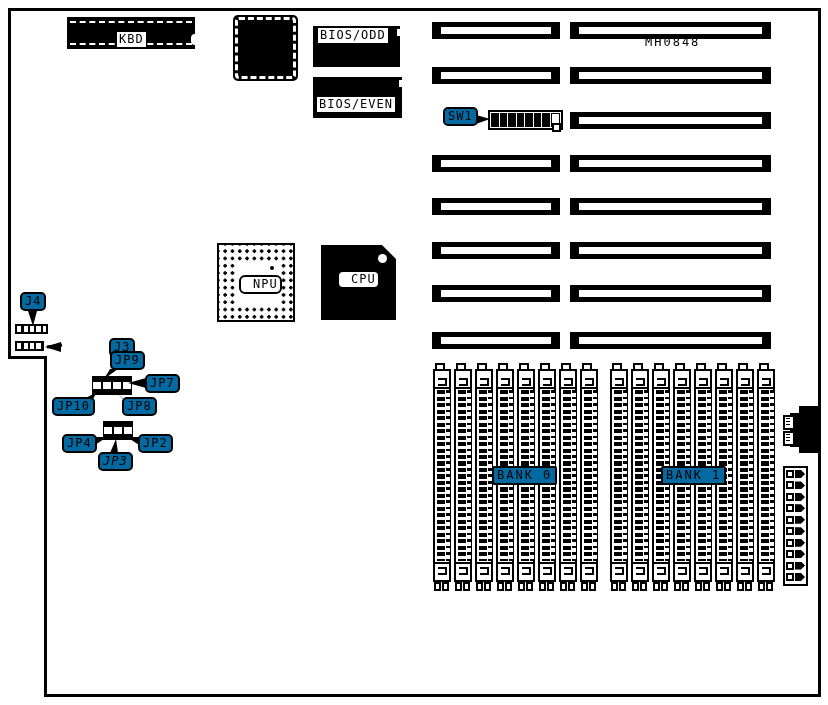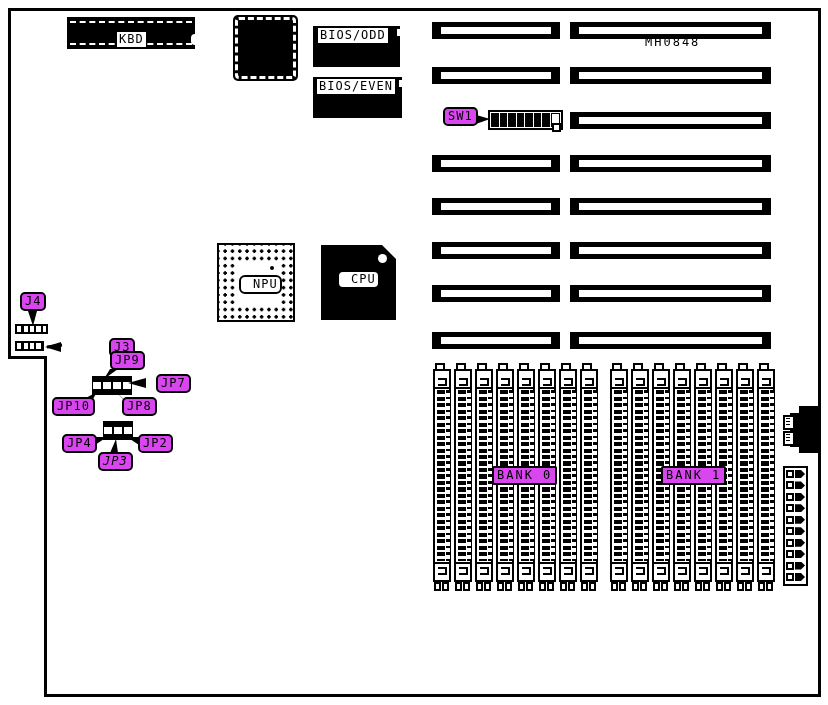--- a/index.html
+++ b/index.html
@@ -1,20 +1,20 @@
 <!DOCTYPE html>
 <html><head>
 <meta charset="utf-8">
 <style>
   html,body{margin:0;padding:0;background:#fff;}
   .board{position:relative;width:828px;height:705px;background:#fff;color:#000;
          font-family:"DejaVu Sans Mono","Liberation Mono",monospace;overflow:hidden;}
   .chip{position:absolute;background:#000;}
   
-  .lbl{position:absolute;background:#d946ef;border:2px solid #000;border-radius:5px;
+  .lbl{position:absolute;background:#0369a1;border:2px solid #000;border-radius:5px;
        padding:0 3px;font-size:12px;letter-spacing:1px;line-height:15px;
        white-space:nowrap;text-align:center;z-index:10;}
   .lbl.square{border-radius:2px;letter-spacing:2px;}
   .chip-lbl{position:absolute;background:#fff;border:1px solid #000;padding:0 2px;
        font-size:12px;letter-spacing:1px;line-height:15px;white-space:nowrap;z-index:4;}
   .chip-lbl.b2{border-width:2px;}
   .chip-lbl.round{border-width:2px;border-radius:6px;padding-left:12px;}
   
   .kbd-dash{position:absolute;left:3px;right:3px;height:0;border-top:2px dashed #fff;}
   .kbd-notch{position:absolute;right:0;top:17px;width:4px;height:11px;background:#fff;
@@ -117,21 +117,21 @@
   </div>
 
   <div class="chip qfp" style="left:233px;top:15px;width:65px;height:66px;"></div>
 
   <div class="chip" style="left:313px;top:26px;width:87px;height:41px;">
     <div class="bios-tick"></div>
     <div class="chip-lbl b2" style="left:3px;top:0;">BIOS/ODD</div>
   </div>
   <div class="chip" style="left:313px;top:77px;width:89px;height:41px;">
     <div class="bios-tick"></div>
-    <div class="chip-lbl b2" style="left:2px;top:0;text-align:right;">BIOS/EVEN</div>
+    <div class="chip-lbl b2" style="left:2px;top:18px;text-align:right;">BIOS/EVEN</div>
   </div>
 
   <div class="partnum">MH0848</div>
 
   <div class="slot slot-l" style="top:22px;"></div>
   <div class="slot slot-l" style="top:67px;"></div>
   <div class="slot slot-l" style="top:155px;"></div>
   <div class="slot slot-l" style="top:198px;"></div>
   <div class="slot slot-l" style="top:242px;"></div>
   <div class="slot slot-l" style="top:285px;"></div>
@@ -181,21 +181,21 @@
   <div class="lbl" style="left:20px;top:292px;">J4</div>
   <div class="pinbar" style="left:15px;top:324px;width:33px;"></div>
   <div class="pinbar" style="left:15px;top:341px;width:29px;"></div>
   <div class="lbl" style="left:62px;top:338px;margin-left:47px;">J3</div>
 
   <div class="jblock" style="left:92px;top:376px;"></div>
   <div class="jblock" style="left:102px;top:376px;"></div>
   <div class="jblock" style="left:112px;top:376px;"></div>
   <div class="jblock" style="left:122px;top:376px;"></div>
   <div class="lbl" style="left:110px;top:351px;">JP9</div>
-  <div class="lbl" style="left:156px;top:374px;text-align:right;">JP7</div>
+  <div class="lbl" style="left:145px;top:374px;text-align:right;">JP7</div>
   <div class="lbl" style="left:52px;top:397px;">JP10</div>
   <div class="lbl" style="left:122px;top:397px;">JP8</div>
 
   <div class="jblock" style="left:103px;top:421px;"></div>
   <div class="jblock" style="left:113px;top:421px;"></div>
   <div class="jblock" style="left:123px;top:421px;"></div>
   <div class="lbl" style="left:62px;top:434px;">JP4</div>
   <div class="lbl" style="left:138px;top:434px;">JP2</div>
   <div class="lbl" style="left:98px;top:452px;font-style:italic;">JP3</div>
 

